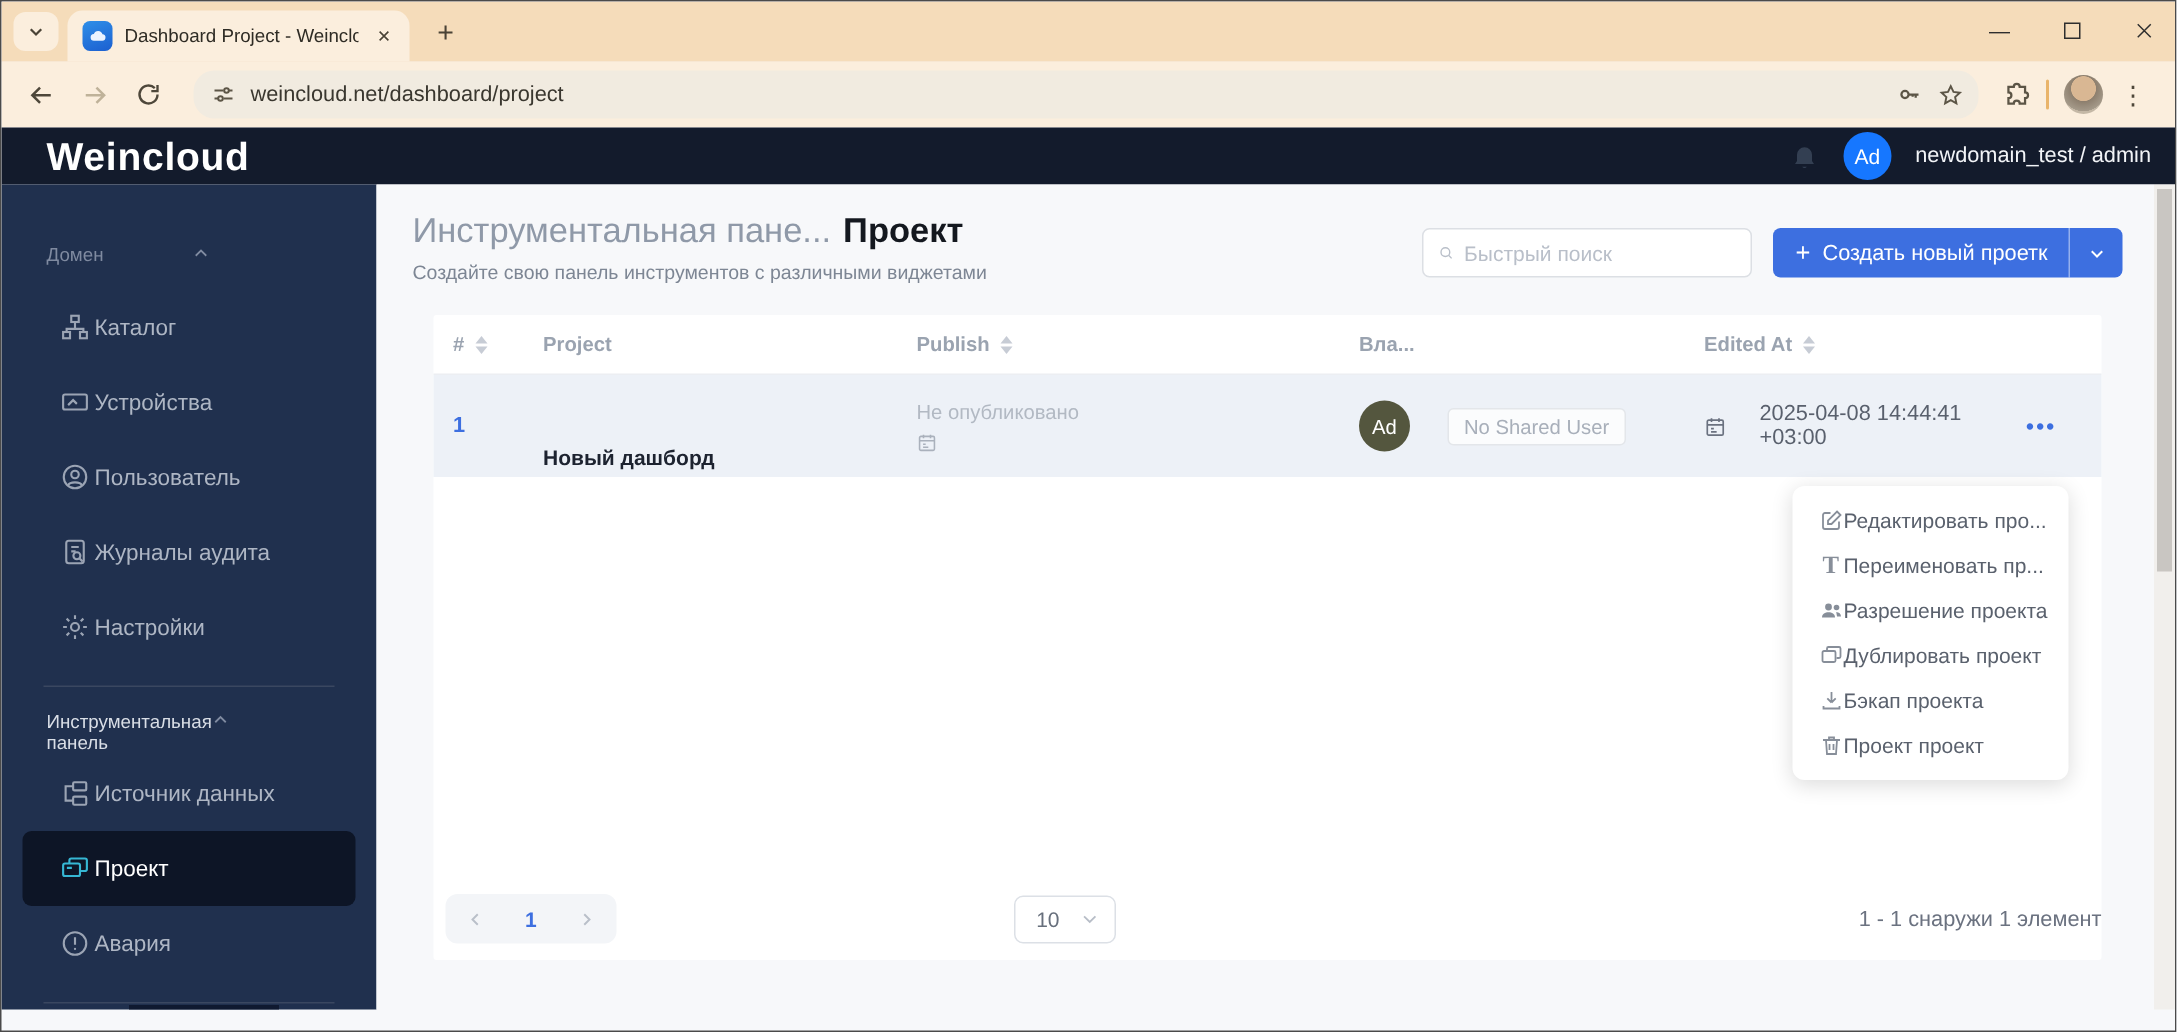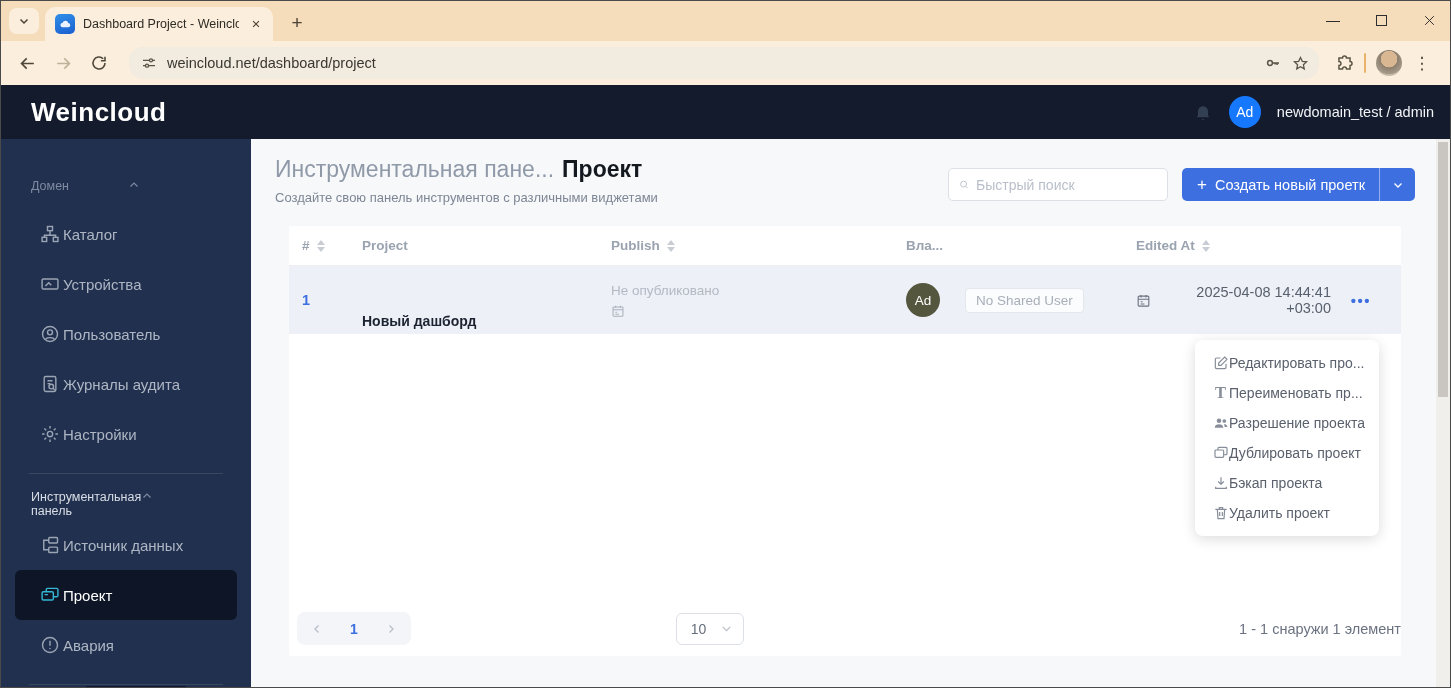--- a/index.html
+++ b/index.html
@@ -33,21 +33,21 @@
            display:flex; align-items:center; padding:0 10px 0 12px; gap:10px; max-width:1190px; }
   .url-text{ font-size:14.5px; color:#3a372f; flex:1; }
   .urlicon{ color:#5c5546; display:flex; align-items:center; }
   .tb-right{ display:flex; align-items:center; gap:10px; margin-left:4px; }
   .tb-divider{ width:2px; height:20px; background:#e9b46a; border-radius:1px; }
   .profile-avatar{ width:26px; height:26px; border-radius:50%;
        background:radial-gradient(circle at 50% 35%, #d9b793 38%, #8d7f6e 40%, #a59a8a 70%, #c4b8a6 71%); }
   .kebab{ color:#4e473a; font-size:17px; letter-spacing:0; width:20px; text-align:center; }
 
   
-  .appheader{ height:54px; background:#131b2c; display:flex; align-items:center; padding:0 16px 0 30px; }
+  .appheader{ height:38px; background:#131b2c; display:flex; align-items:center; padding:0 16px 0 30px; }
   .logo{ color:#ffffff; font-size:26px; font-weight:600; letter-spacing:.5px; }
   .ah-right{ margin-left:auto; display:flex; align-items:center; gap:16px; }
   .bell{ color:#333f52; display:flex; }
   .user-avatar{ width:32px; height:32px; border-radius:50%; background:#1677ff; color:#fff; font-size:14px;
                 display:flex; align-items:center; justify-content:center; }
   .account{ color:#f2f4f7; font-size:14.5px; }
 
   
   .appbody{ display:flex; height:550px; }
   .sidebar{ width:250px; background:#20304e; position:relative; flex:none; padding-top:24px; }
@@ -100,21 +100,21 @@
   .td{ padding-left:13px; }
   .cell-num{ color:#3d6fe0; font-size:14.5px; font-weight:bold; }
   .cell-project{ color:#1d2330; font-size:14px; font-weight:bold;margin-top:41px; }
   .cell-publish .pub-status{ color:#b2b9c3; font-size:13.5px; }
   .cell-publish .pub-cal{ color:#aab1bc; margin-top:6px; display:flex; }
   .cell-owner{ display:flex; align-items:center; gap:25px; }
   .owner-avatar{ width:34px; height:34px; border-radius:50%; background:#54563e; color:#fff; font-size:13.5px;
                  display:flex; align-items:center; justify-content:center; }
   .shared-tag{ border:1px solid #e3e6ea; background:#fbfcfd; border-radius:4px; padding:4px 10px;
                font-size:13.5px; color:#a8afba; white-space:nowrap; }
-  .cell-edited{ display:flex; align-items:center; gap:12px; color:#59606d; font-size:14.5px;text-align:right; }
+  .cell-edited{ display:flex; align-items:center; gap:22px; color:#59606d; font-size:14.5px; }
   .cell-edited .cal{ color:#6b7280; display:flex; }
   .cell-actions{ display:flex; justify-content:flex-end; padding-right:30px; }
   .dots{ color:#3d6fe0; font-size:15px; letter-spacing:1.5px; font-weight:bold; cursor:pointer; }
   .tfiller{ flex:1; }
   .tfoot{ display:flex; align-items:center; padding:0 0 10px 8px; height:45px; }
   .pager{ background:#f3f5f8; border-radius:8px; height:33px; display:flex; align-items:center;
           padding:0 14px; gap:27px; }
   .pg-arrow{ color:#b9bfc9; display:flex; cursor:pointer; }
   .pg-num{ color:#3d6fe0; font-size:14px; font-weight:bold; }
   .pagesize{ margin-left:265px; width:68px; height:32px; background:#fff; border:1px solid #dce0e6;
@@ -502,21 +502,21 @@
               </svg>
           </span>
           <span>Бэкап проекта</span>
         </div>
         <div class="ctx-item">
           <span class="micon">
             <svg width="16" height="16" viewBox="0 0 24 24" fill="none" stroke="currentColor" stroke-width="1.8">
                 <path d="M3.5 6.5h17M9.5 6.5V4h5v2.5M6.5 6.5l1 14h9l1-14M10 10.5v6M14 10.5v6"></path>
               </svg>
           </span>
-          <span>Удалить проект</span>
+          <span>Проект проект</span>
         </div>
       </div>
     </div>
 
     <div class="scrollbar">
       <div class="scroll-thumb"></div>
     </div>
   </div>
 </div>
 

